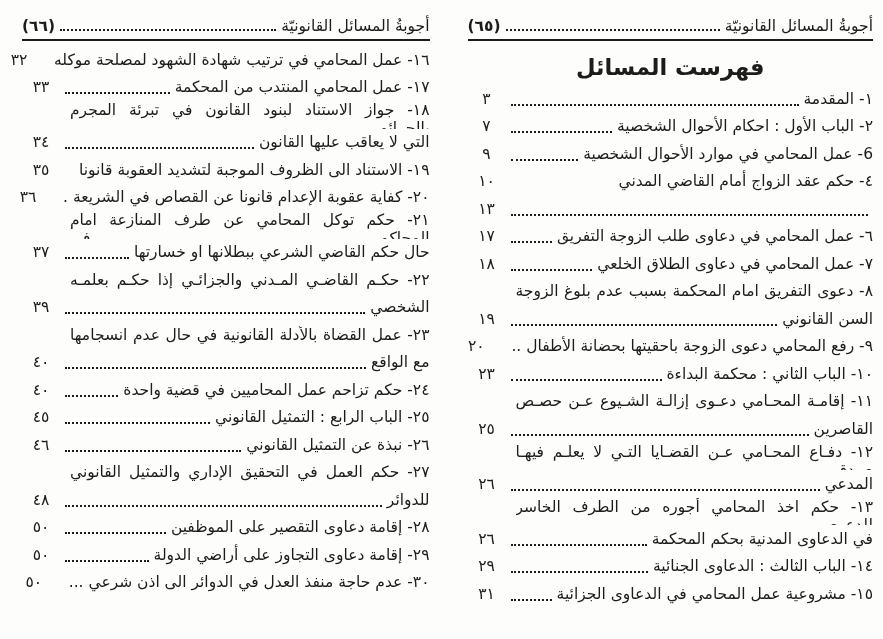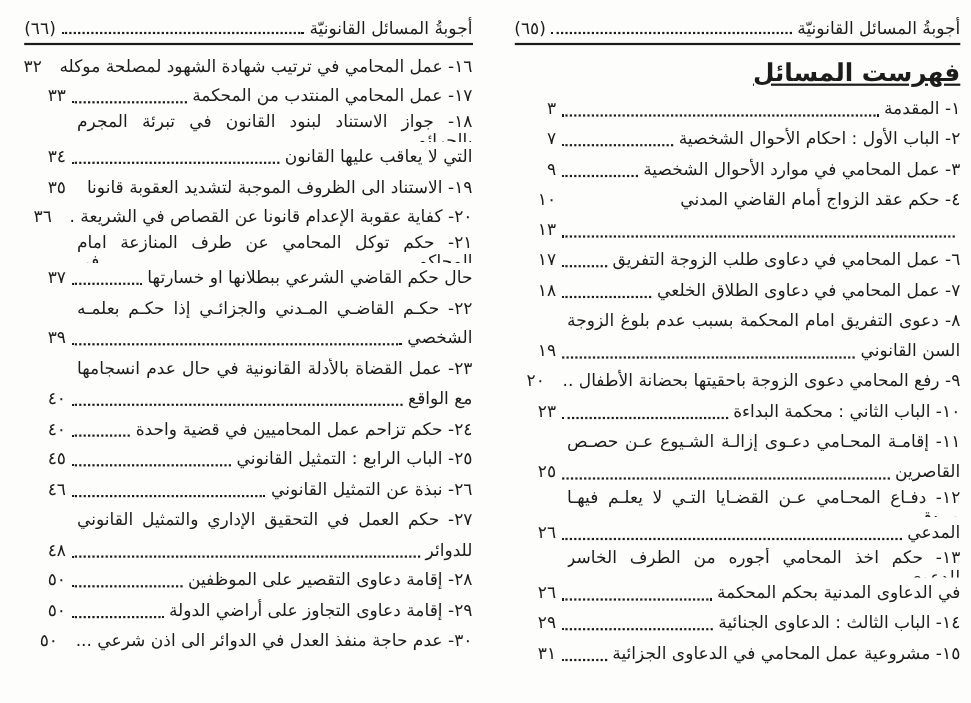--- a/index.html
+++ b/index.html
@@ -16,47 +16,47 @@
   .page-right { padding:13px 10px 0 26px; }
 
   .page-header {
     display:flex; align-items:flex-end;
     border-bottom:2px solid #1c1c1c;
     padding-bottom:4px;
     font-size:15.5px;
     height:28px;
   }
   .page-header .htitle { white-space:nowrap;text-align:center; }
-  .page-header .hnum { white-space:nowrap; flex-shrink:0; }
+  .page-header .hnum { white-space:nowrap; flex-shrink:0;font-weight:bold; }
 
   .leader {
     flex:1; min-width:6px;
     border-bottom:2.5px dotted #1c1c1c;
     margin:0 5px;
     align-self:flex-end;
     margin-bottom:4px;
   }
 
   .section-title {
+    text-align:center;
     font-weight:bold;
     font-size:22.5px;
     margin-top:13px;
     margin-bottom:5px;
-    text-decoration:underline;
   }
 
   .toc { margin-top:5px; }
   .toc-line {
     display:flex; align-items:center;
     height:27.5px;
     font-size:15.5px;
   }
   .toc-line .t { white-space:nowrap; }
   .toc-line .leader { margin-bottom:7px; }
-  .toc-line .p { width:38px; flex-shrink:0; }
+  .toc-line .p { width:38px; text-align:center; flex-shrink:0; }
   .toc-line.no-dots .leader { border-bottom-color:transparent; }
   .toc-line.fill .t { flex:1; text-align:justify; text-align-last:justify; white-space:normal; overflow:hidden; max-height:27.5px;margin-left:48px; }
 </style>
 </head>
 <body style="background: rgb(253, 253, 251); color: rgb(28, 28, 28);">
 
 <div class="spread">
 
   <div class="page page-left">
     <div class="page-header">
@@ -198,21 +198,21 @@
           <span class="p">٣</span>
         </div>
 
         <div class="toc-line">
           <span class="t">٢- الباب الأول : احكام الأحوال الشخصية</span>
           <span class="leader"></span>
           <span class="p">٧</span>
         </div>
 
         <div class="toc-line">
-          <span class="t">٣- عمل المحامي في موارد الأحوال الشخصية</span>
+          <span class="t">6- عمل المحامي في موارد الأحوال الشخصية</span>
           <span class="leader"></span>
           <span class="p">٩</span>
         </div>
 
         <div class="toc-line no-dots">
           <span class="t">٤- حكم عقد الزواج أمام القاضي المدني</span>
           <span class="leader"></span>
           <span class="p">١٠</span>
         </div>
 

